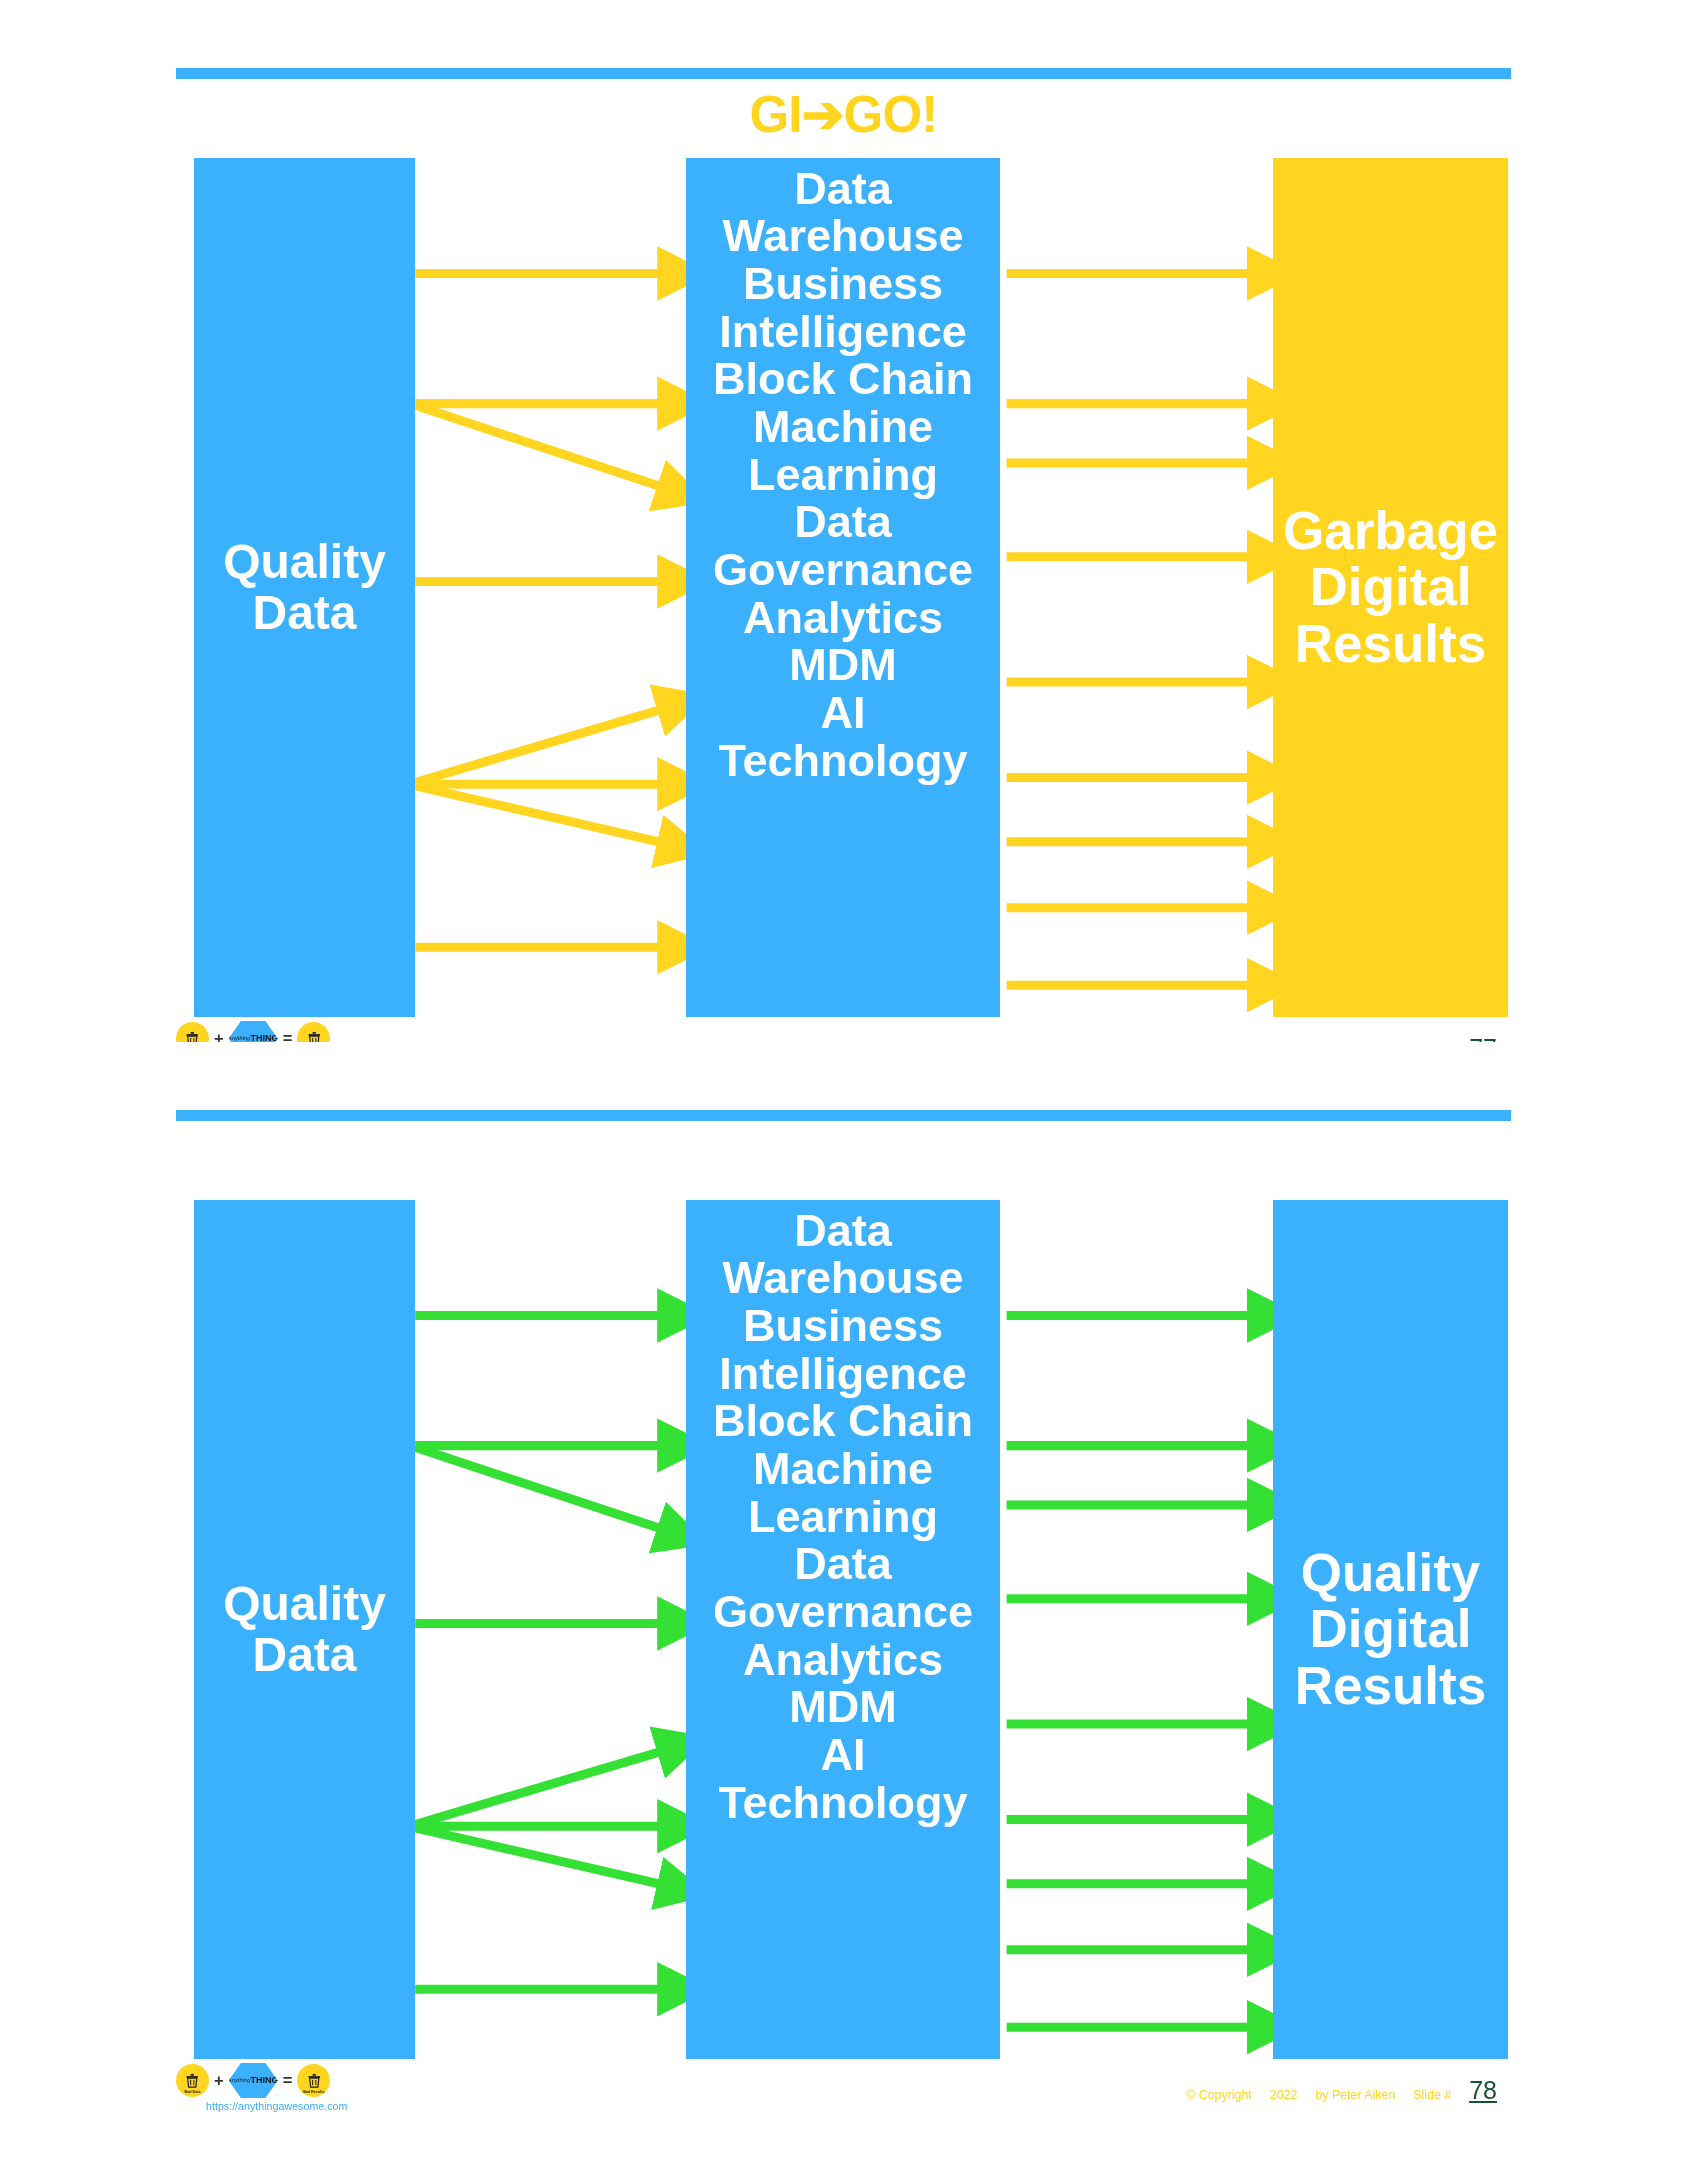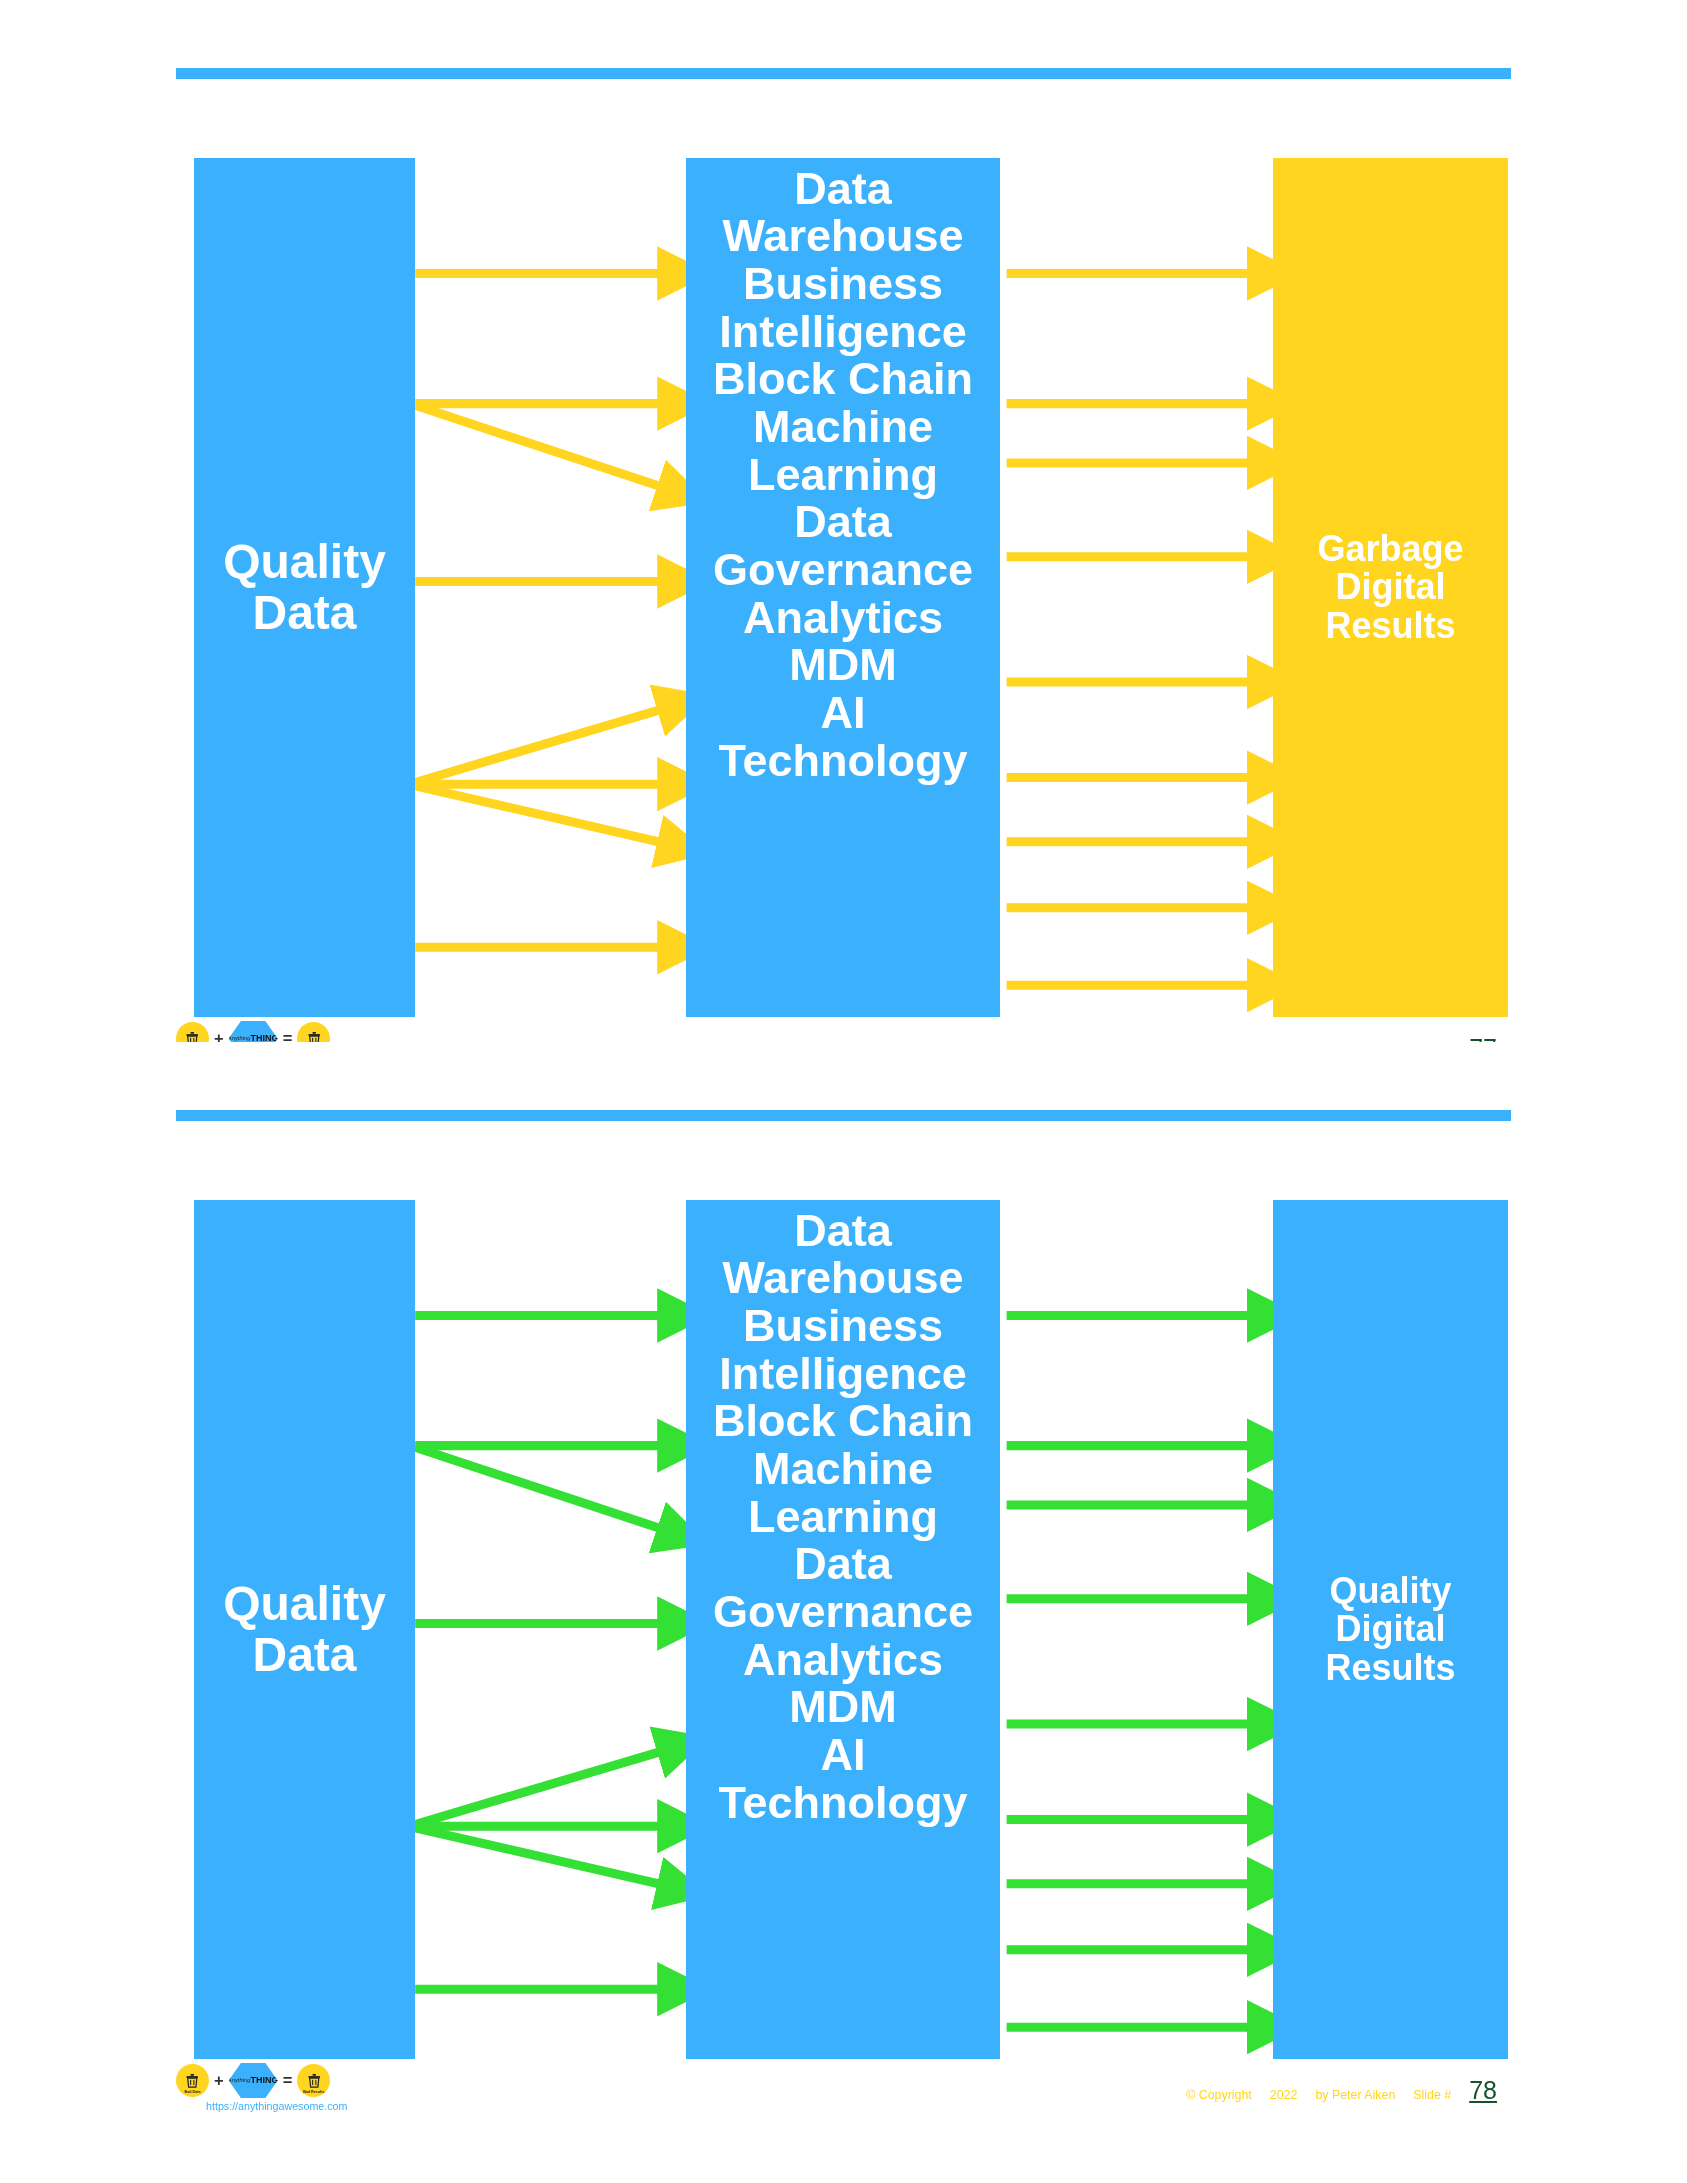--- a/index.html
+++ b/index.html
@@ -78,21 +78,21 @@
     height: 859px;
     font-size: 45px;
     align-items: flex-start;
     padding-top: 6.6px;
   }
   .box-right {
     left: 1273px;
     top: 158px;
     width: 235px;
     height: 859px;
-    font-size: 36px;
+    font-size: 53px;
   }
   .mid-stack {
     width: 100%;
     display: flex;
     flex-direction: column;
     gap: 0px;
   }
   .mid-line { display: block; white-space: nowrap; }
 
   
@@ -195,20 +195,21 @@
 </style>
 </head>
 <body>
 
 <div class="page">
 
   <div class="slide" id="slide-1">
 
     <div class="top-rule" style="background:#3BB0FC"></div>
 
+    <div class="slide-title" style="color:#FFD520">GI➔GO!</div>
 
     <svg class="arrow-layer" viewBox="0 0 2048 1265" preserveAspectRatio="none">
       <defs>
         <marker id="ah-y" markerWidth="6" markerHeight="6" refX="0.2" refY="3" orient="auto" markerUnits="strokeWidth">
           <path d="M0,0 L6,3 L0,6 z" fill="#FFD520"></path>
         </marker>
       </defs>
       <g stroke="#FFD520" stroke-width="11" fill="none" marker-end="url(#ah-y)">
 
         <line x1="504" y1="332" x2="800" y2="332"></line>

